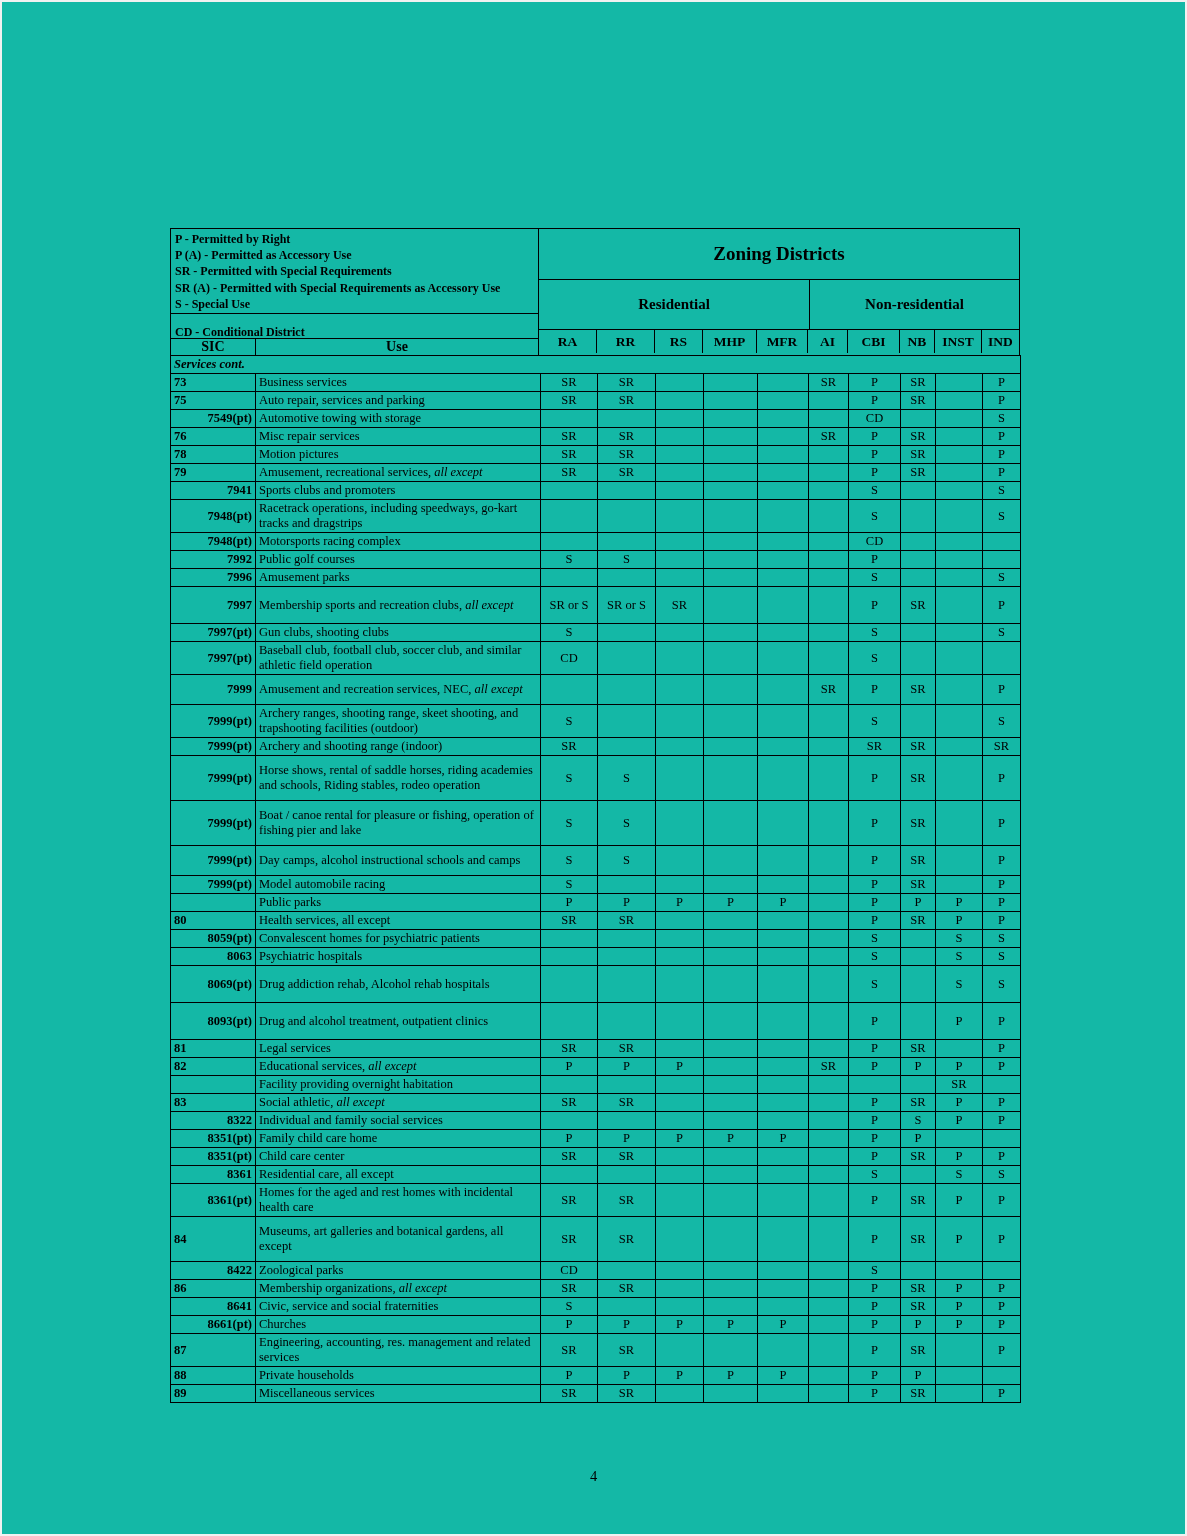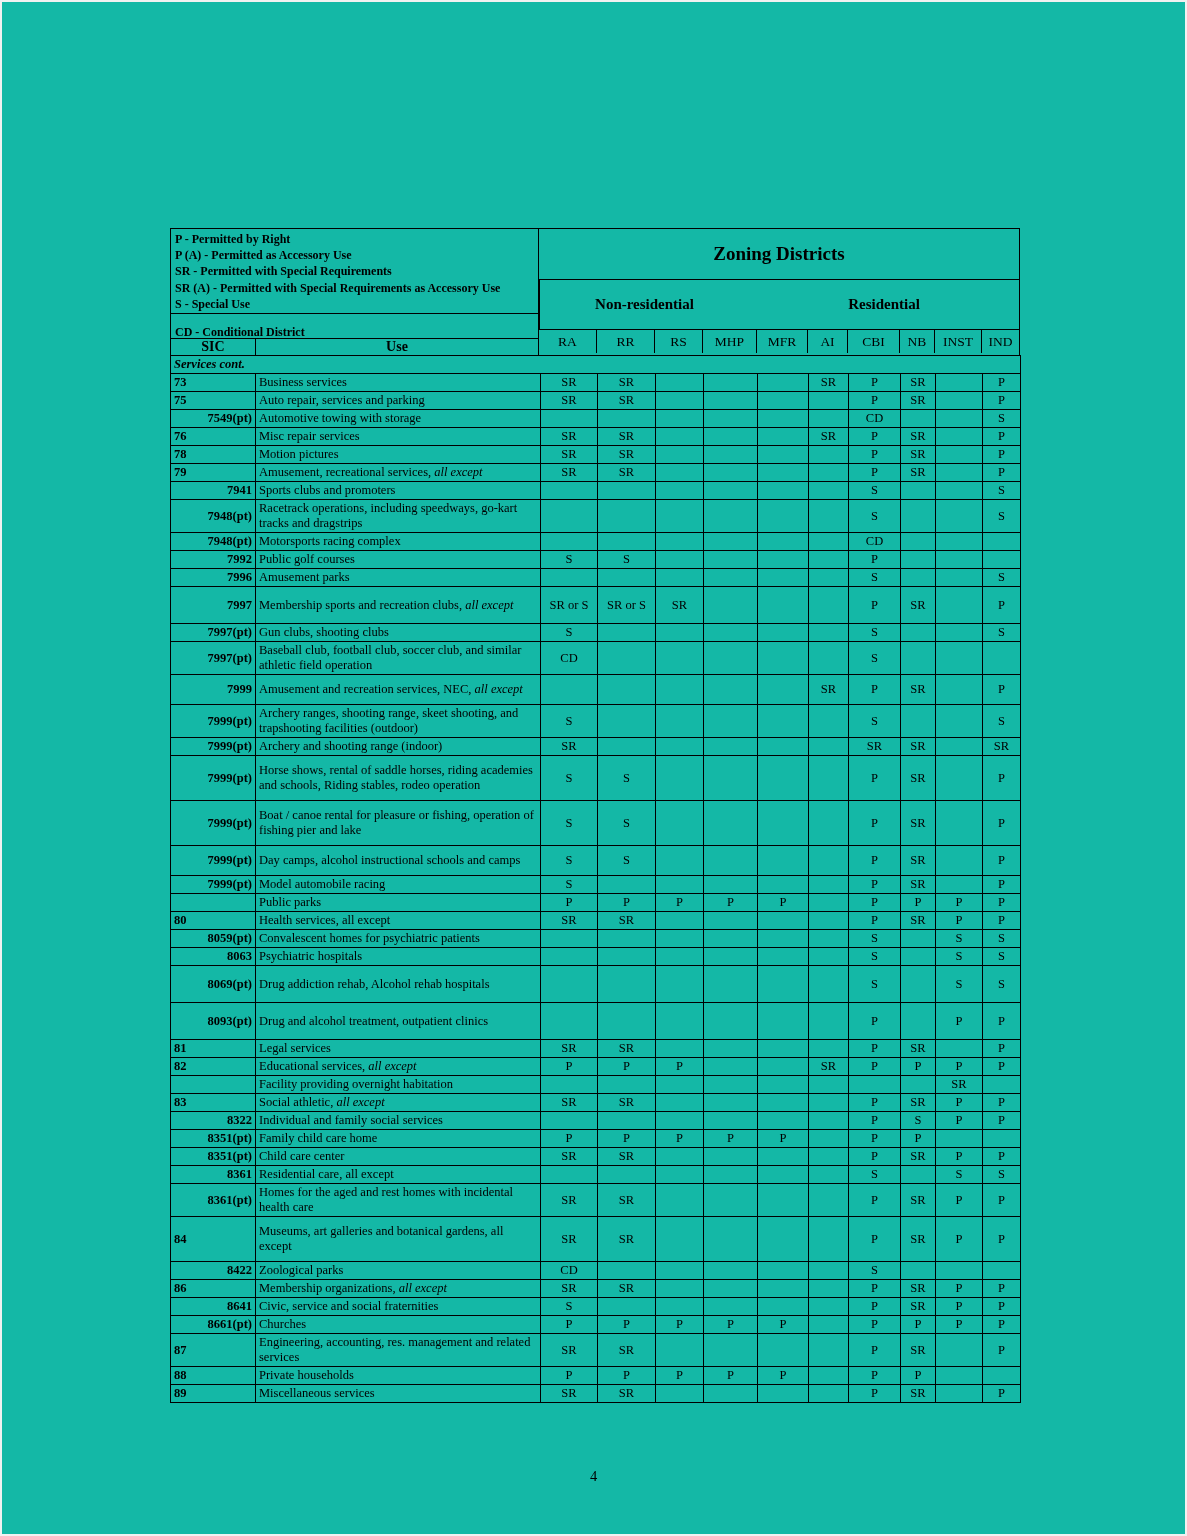--- a/index.html
+++ b/index.html
@@ -27,21 +27,21 @@
   .sic-h { width: 85px; text-align: center; font-weight: bold; font-size: 14px; border-right: 1.5px solid #000; align-self: stretch; display:flex; align-items:center; justify-content:center; }
   .use-h { flex: 1; text-align: center; font-weight: bold; font-size: 14px; }
   .hdr-right { width: 480px; display: flex; flex-direction: column; }
   .zd-title { height: 50px; display: flex; align-items: center; justify-content: center;
               font-size: 19px; font-weight: bold; }
   .zd-groups { height: 50px; display: flex; border-top: 1.5px solid #000; }
   .zd-group { display: flex; align-items: center; justify-content: center; font-size: 15px; font-weight: bold; }
   .zd-group.res { width: 270px; }
   .zd-group.nonres { width: 210px; border-left: 1.5px solid #000; }
   .zd-districts { height: 24px; display: flex; border-top: 1.5px solid #000; }
-  .zd-d { display: flex; align-items: center; justify-content: center; font-size: 13.5px; font-weight: normal; border-left: 1.5px solid #000; }
+  .zd-d { display: flex; align-items: center; justify-content: center; font-size: 13.5px; font-weight: bold; border-left: 1.5px solid #000; }
   .zd-d:first-child { border-left: none; }
 
   
   table.zt { width: 850px; border-collapse: collapse; table-layout: fixed; }
   table.zt td { border: 1.5px solid #000; font-size: 12.5px; line-height: 15px;
                 vertical-align: middle; padding: 1px 3px; height: 16px; }
   td.section { font-weight: bold; font-style: italic; font-size: 13px; padding-left: 2px; }
   td.sic { font-weight: bold; }
   td.sic.left { text-align: left; }
   td.sic.right { text-align: right; }
@@ -71,22 +71,22 @@
         </div>
         <div class="legend-cd">CD - Conditional District</div>
         <div class="sic-use">
           <div class="sic-h">SIC</div>
           <div class="use-h">Use</div>
         </div>
       </div>
       <div class="hdr-right">
         <div class="zd-title">Zoning Districts</div>
         <div class="zd-groups">
+          <div class="zd-group res">Residential</div>
           <div class="zd-group nonres">Non-residential</div>
-          <div class="zd-group res">Residential</div>
         </div>
         <div class="zd-districts">
           <div class="zd-d" style="width:57px">RA</div>
           <div class="zd-d" style="width:58px">RR</div>
           <div class="zd-d" style="width:48px">RS</div>
           <div class="zd-d" style="width:54px">MHP</div>
           <div class="zd-d" style="width:51px">MFR</div>
           <div class="zd-d" style="width:40px">AI</div>
           <div class="zd-d" style="width:52px">CBI</div>
           <div class="zd-d" style="width:35px">NB</div>

